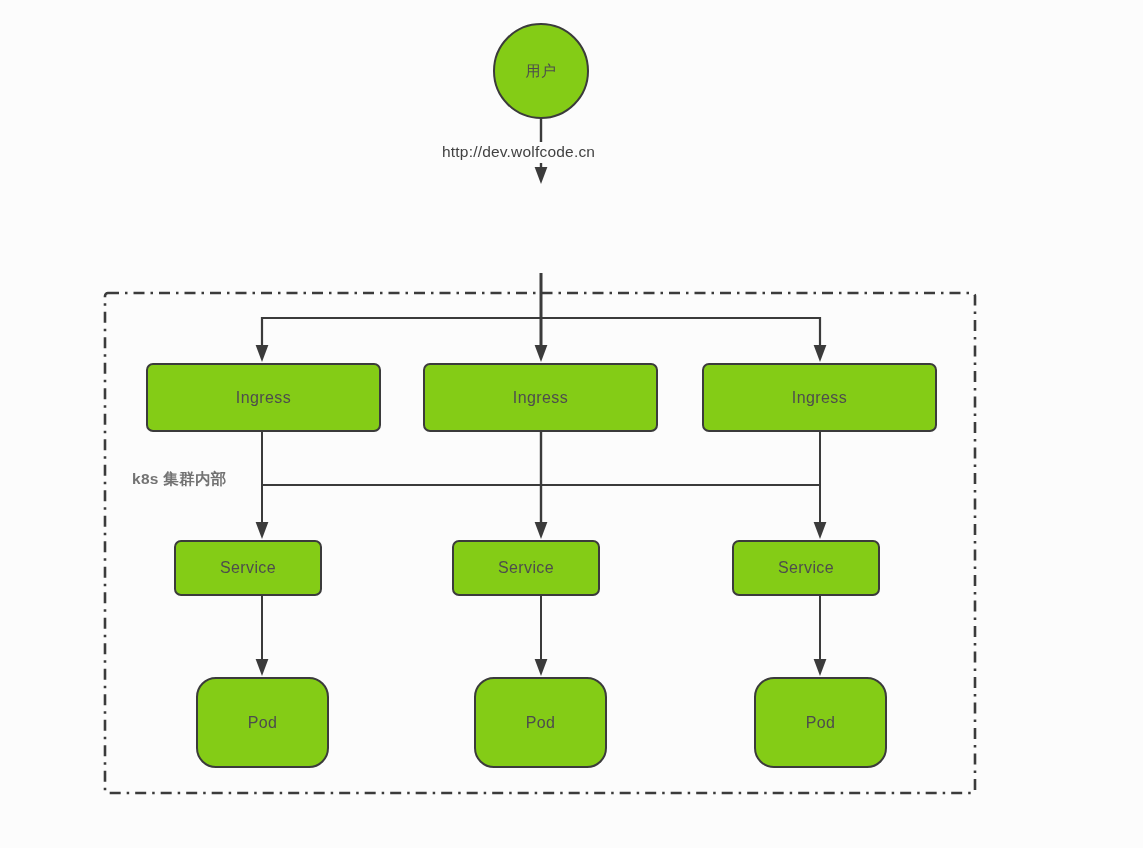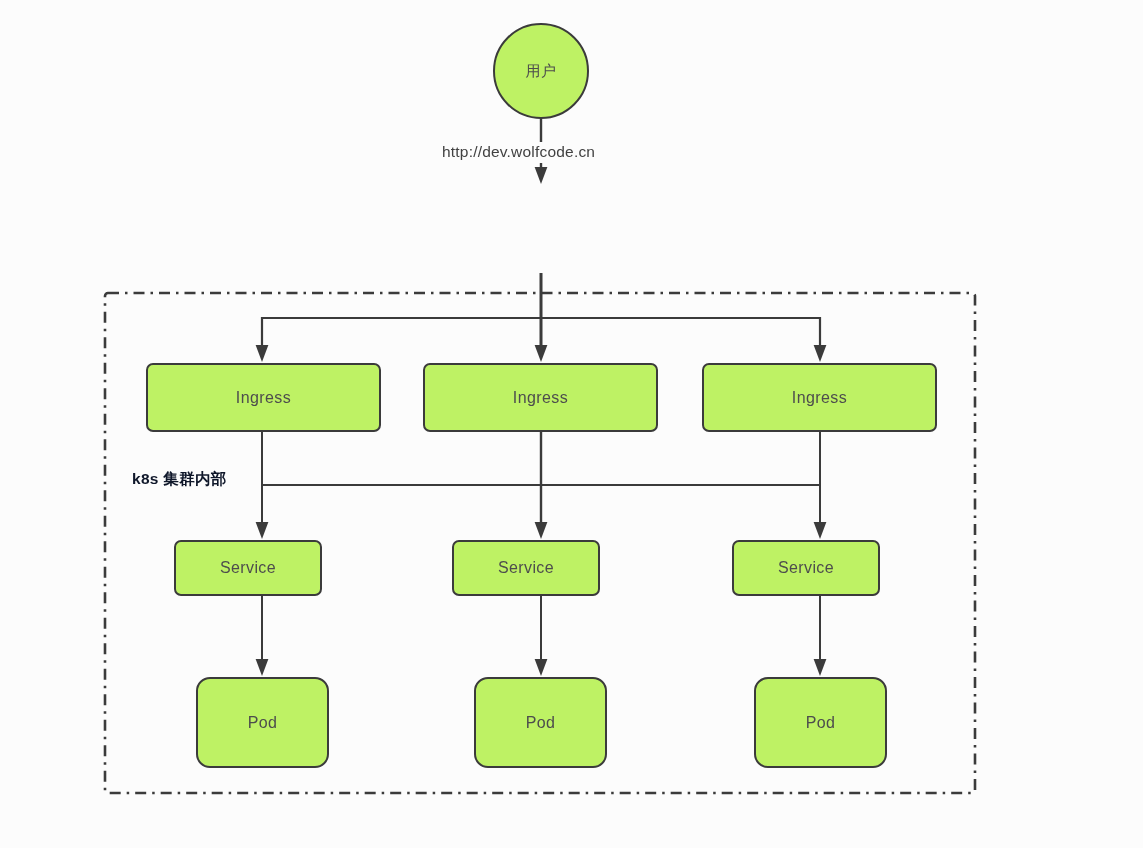--- a/index.html
+++ b/index.html
@@ -18,21 +18,21 @@
   .connector-layer {
     position: absolute;
     left: 0;
     top: 0;
     width: 1143px;
     height: 848px;
   }
   .node {
     position: absolute;
     box-sizing: border-box;
-    background: #bef264;
+    background: #84cc16;
     border: 2px solid #3b3b3b;
     border-radius: 7px;
     display: flex;
     flex-direction: column;
     align-items: center;
     justify-content: center;
     color: #4d4d4d;
     font-size: 16px;
     letter-spacing: 0.4px;
     text-align: center;
@@ -66,32 +66,32 @@
     font-size: 15.5px;
     line-height: 23px;
     color: #464646;
   }
   .cluster-label {
     position: absolute;
     left: 132px;
     top: 469px;
     font-size: 15.5px;
     font-weight: bold;
-    color: #0f172a;
+    color: #737373;
     letter-spacing: 0.3px;
   }
   .ingress-box { top: 363px; width: 235px; height: 69px; align-items: center; }
   .ingress-1 { left: 146px; }
   .ingress-2 { left: 423px; }
   .ingress-3 { left: 702px; }
   .service-box { top: 540px; width: 148px; height: 56px; }
   .service-1 { left: 174px; }
   .service-2 { left: 452px; }
   .service-3 { left: 732px; }
-  .pod-box { top: 677px; width: 133px; height: 91px; border-radius: 14px; }
+  .pod-box { top: 677px; width: 133px; height: 91px; border-radius: 20px; }
   .pod-1 { left: 196px; }
   .pod-2 { left: 474px; }
   .pod-3 { left: 754px; }
 </style>
 </head>
 <body>
 
 <div class="canvas">
 
   <svg class="connector-layer" viewBox="0 0 1143 848" xmlns="http://www.w3.org/2000/svg">

